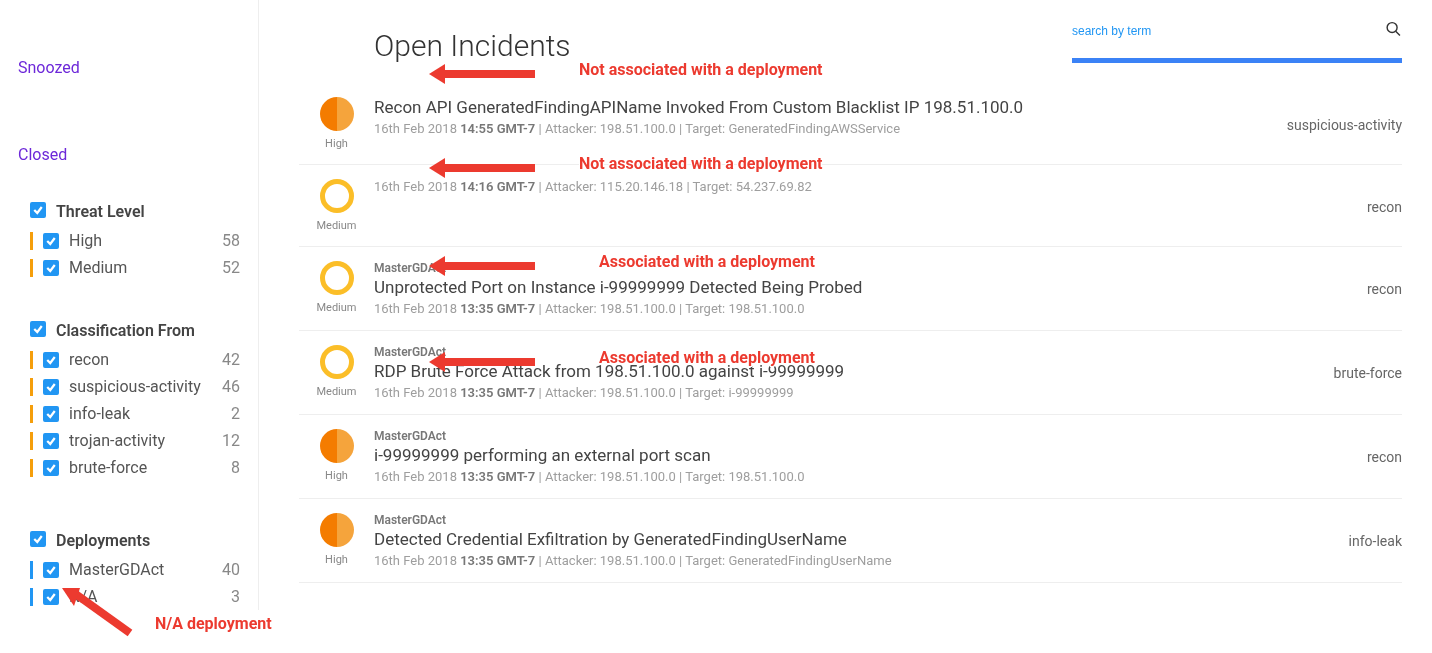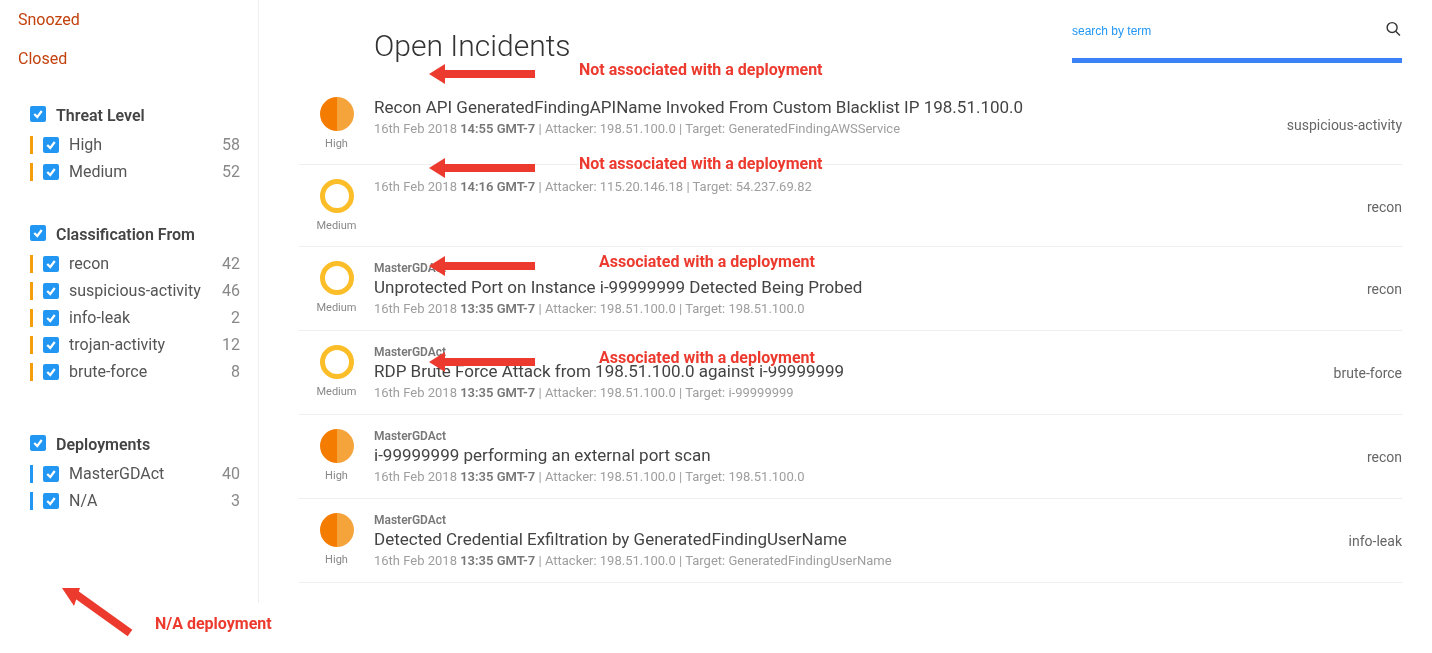--- a/index.html
+++ b/index.html
@@ -1,20 +1,20 @@
 <!DOCTYPE html>
 <html><head>
 <meta charset="utf-8">
 <style>
   * { box-sizing: border-box; margin: 0; padding: 0; }
   body { font-family: -apple-system, "Segoe UI", Roboto, "Helvetica Neue", Arial, sans-serif; background: #fff; color: #333; width: 1432px; }
   .layout { display: flex; }
   .sidebar { width: 258px; flex-shrink: 0; background: #fff; }
   .tab-open { background: #474747; color: #fff; padding: 8px 18px; display: flex; justify-content: space-between; font-weight: 600; }
-  .tab-row { padding: 10px 18px; color: #c2410c; }
+  .tab-row { padding: 10px 18px; color: #6d28d9; margin-top: 48px; }
   .section-header { padding: 10px 18px 6px 30px; display:flex; align-items:flex-start; gap:10px; color:#444; font-weight:600;}
   .filter-row { padding: 4px 18px 4px 30px; display:flex; align-items:center; gap:10px; color:#555;}
   .filter-row .count { margin-left:auto; color:#888;}
   .filter-row .bar { width:3px; height:18px; background:#f59e0b; }
   .chk { width:16px; height:16px; border:2px solid #2196f3; border-radius:2px; background:#2196f3; display:inline-flex; align-items:center; justify-content:center;}
   .chk svg { width:12px; height:12px; stroke:#fff; stroke-width:3; fill:none;}
   .main { flex:1; padding: 20px 30px 20px 40px; border-left:1px solid #eee; position:relative;}
   .header-row { display:flex; align-items:flex-end; gap:60px; margin-bottom:20px; padding-left:75px;}
   h1 { font-weight:300; font-size:30px; color:#333; flex:0 0 auto;}
   .search-wrap { margin-left:auto; width:330px; border-bottom:5px solid #3b82f6; display:flex; align-items:flex-end; padding-bottom:20px;}

